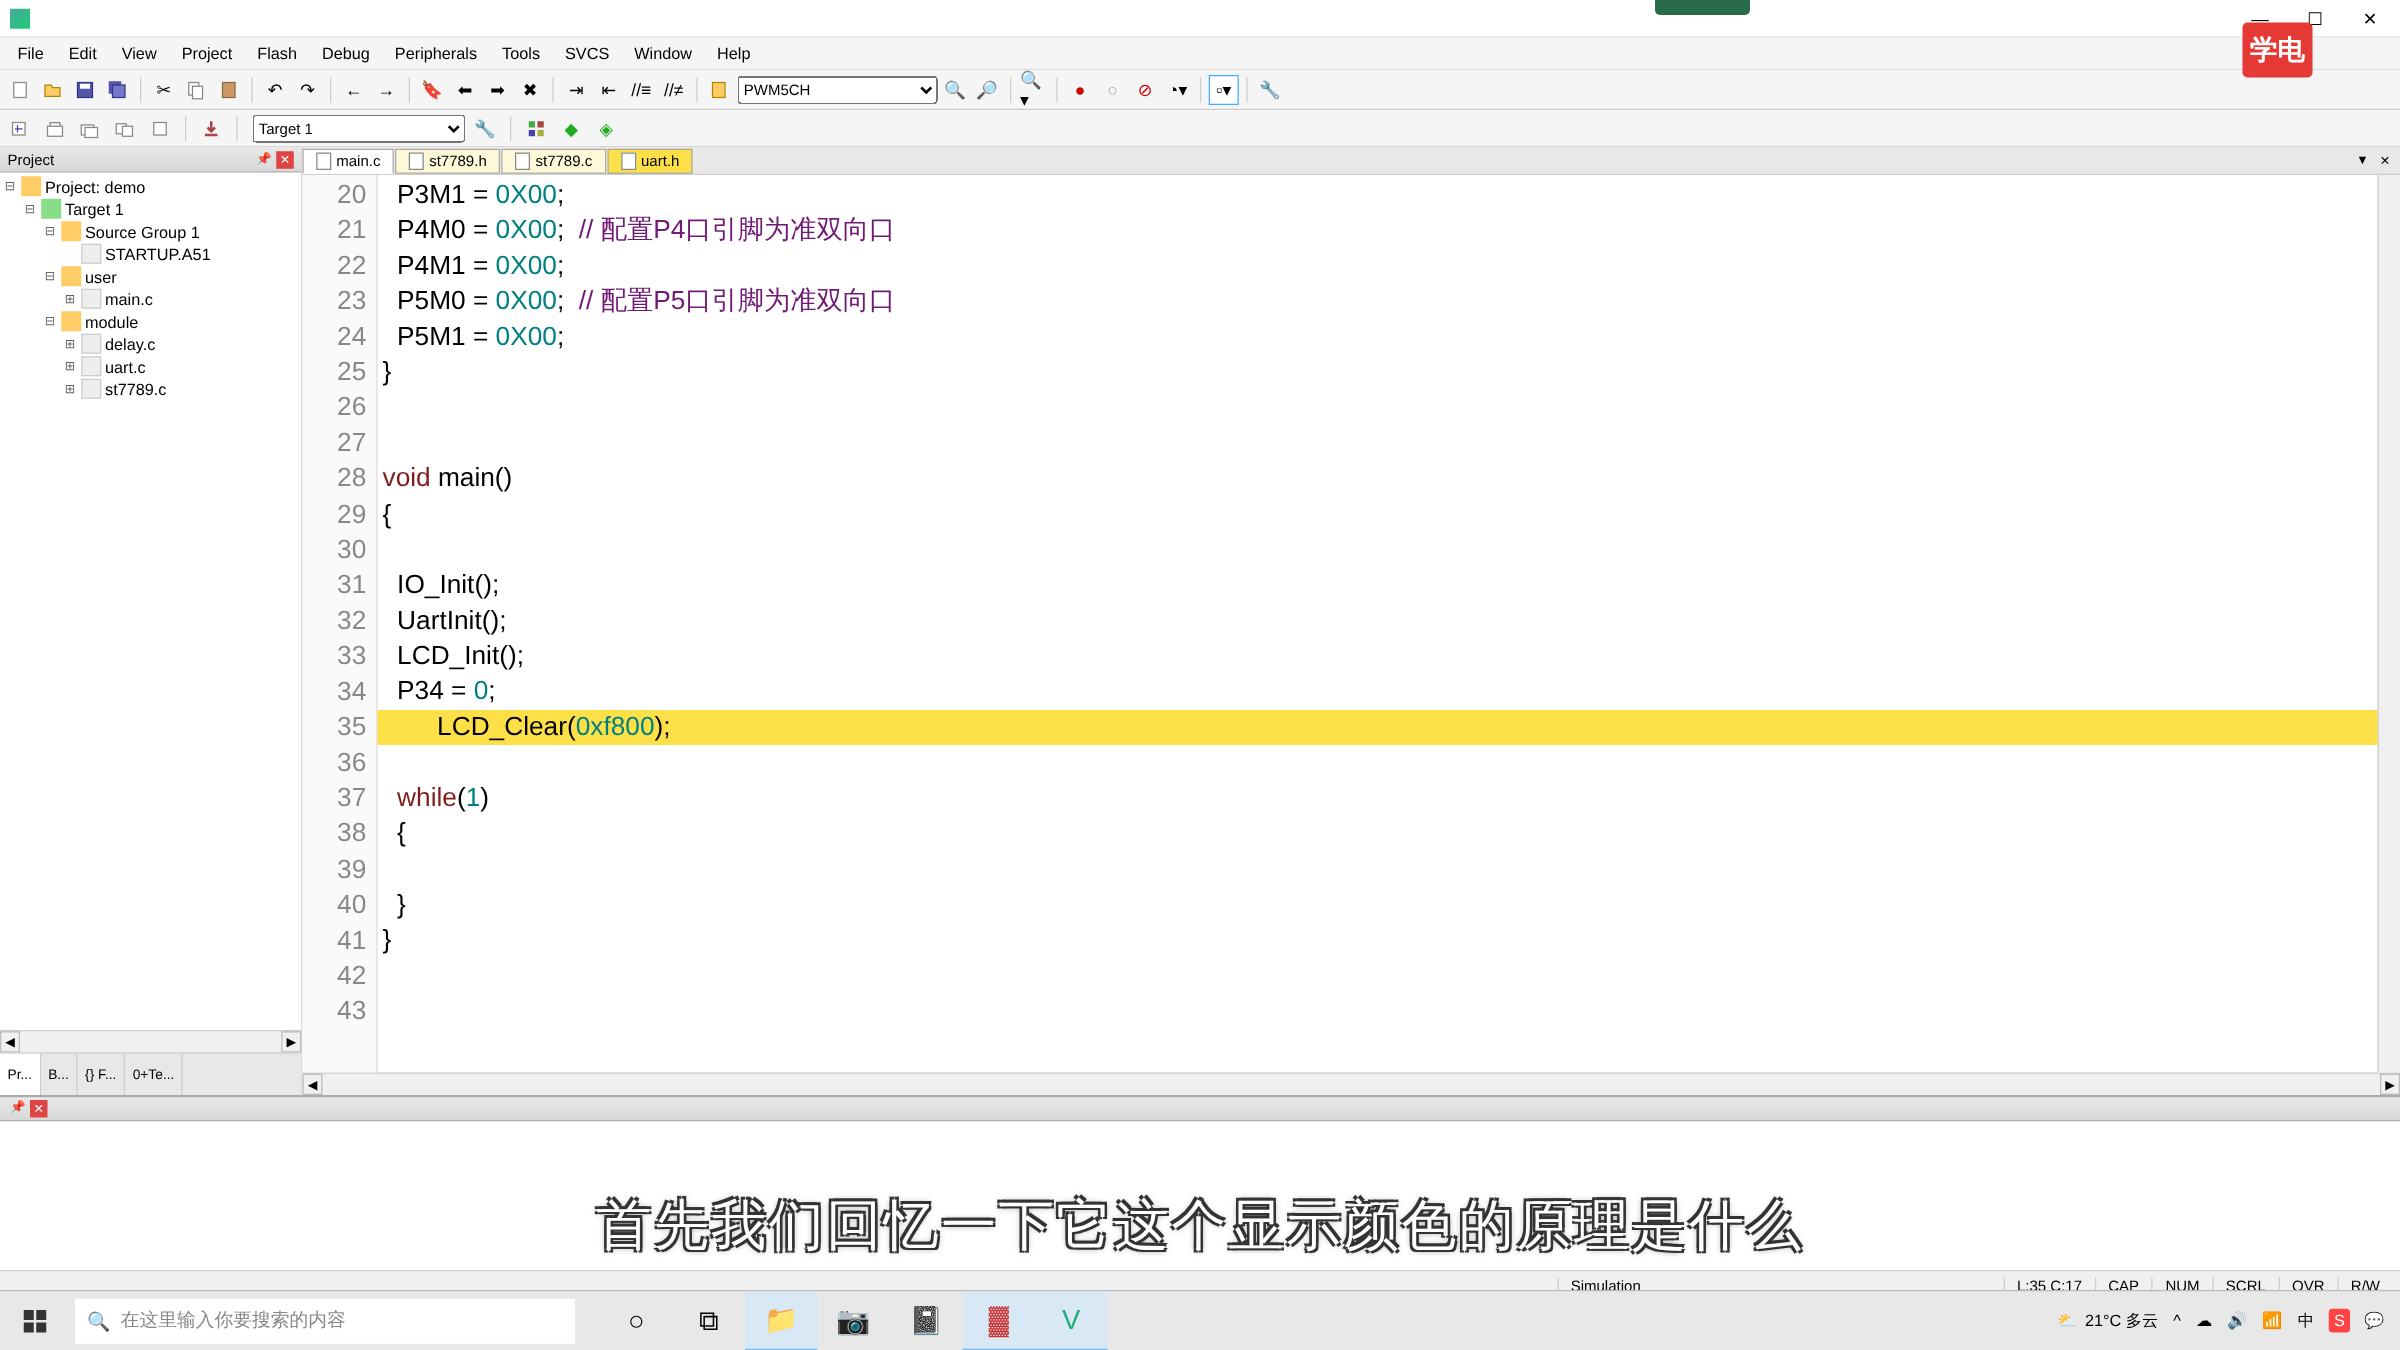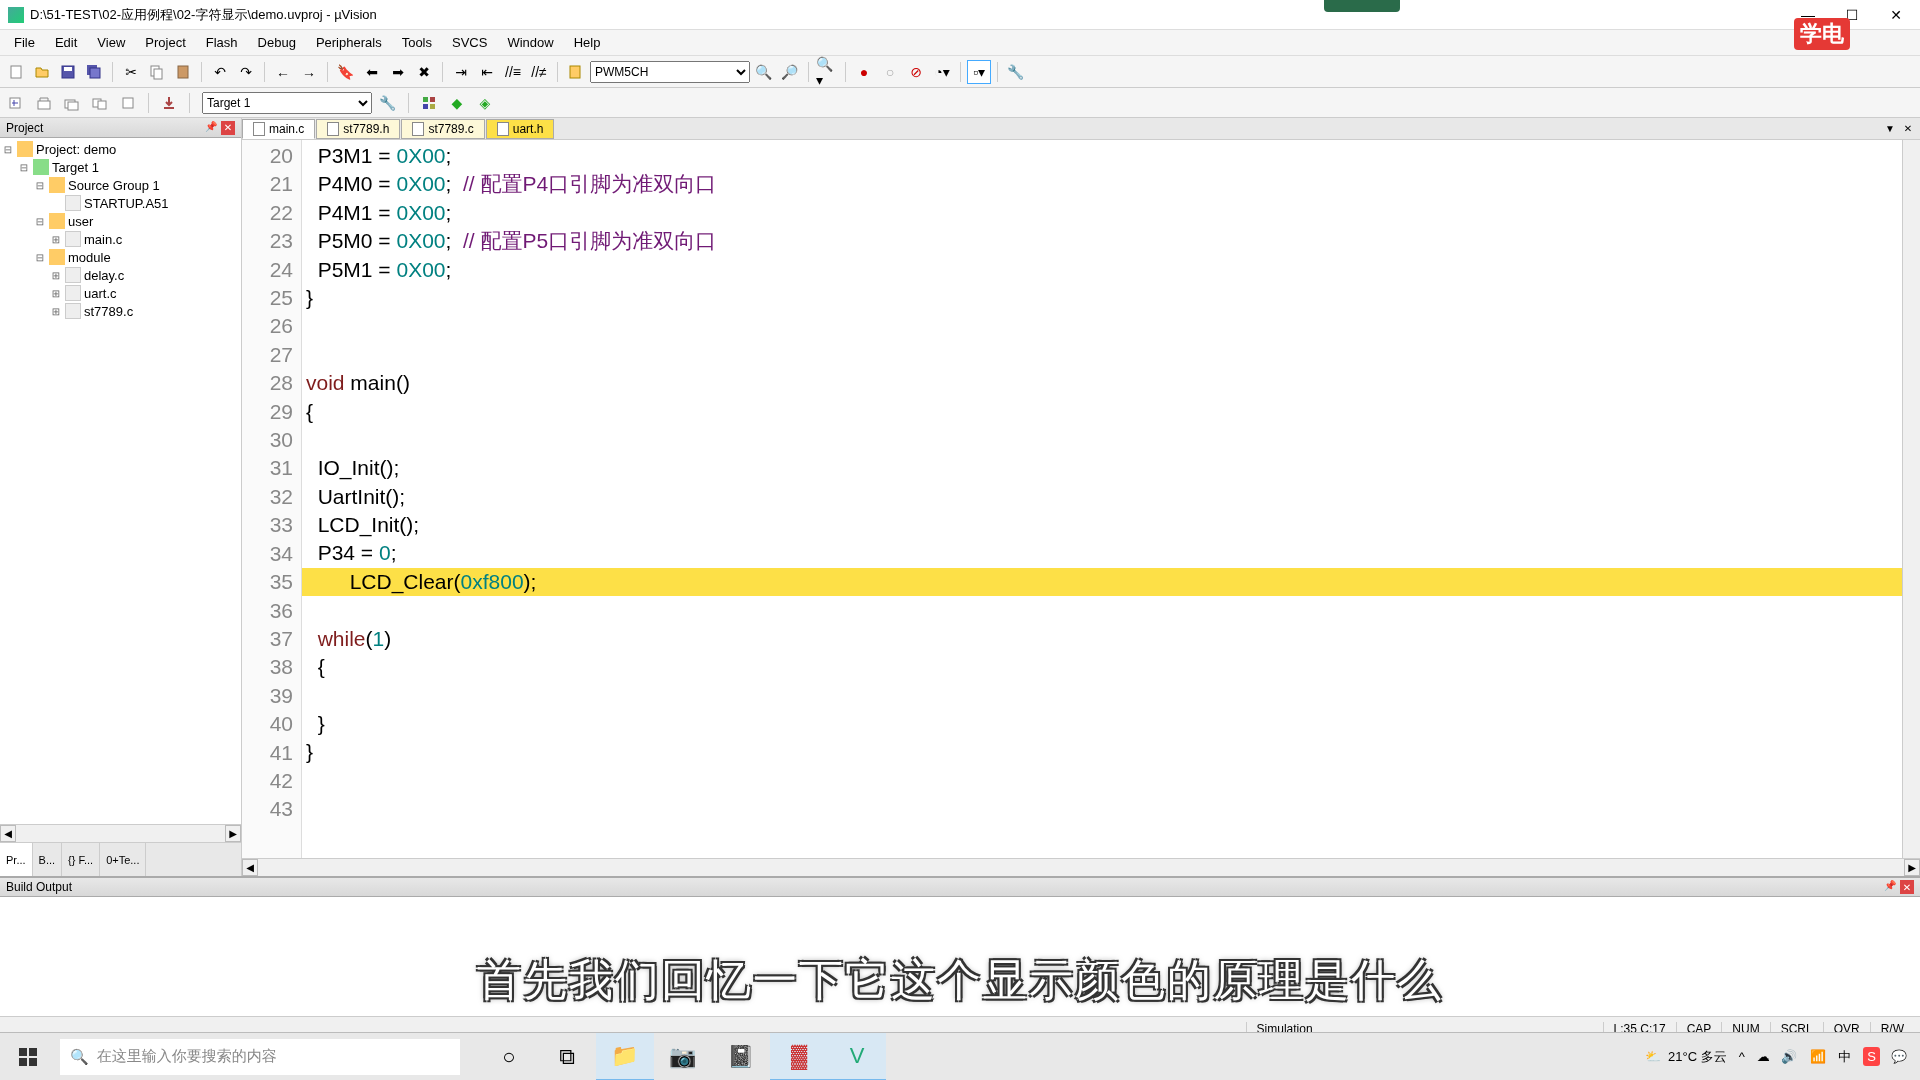--- a/index.html
+++ b/index.html
@@ -79,29 +79,28 @@
 .start-btn { width: 56px; height: 48px; display: flex; align-items: center; justify-content: center; font-size: 18px; }
 .search-box { width: 400px; height: 36px; background: #fff; display: flex; align-items: center; padding: 0 10px; font-size: 15px; color: #888; margin-left: 4px; }
 .search-icon { margin-right: 8px; }
 .task-icons { display: flex; gap: 0; margin-left: 20px; }
 .task-icon { width: 58px; height: 48px; display: flex; align-items: center; justify-content: center; font-size: 22px; }
 .task-icon.active { border-bottom: 2px solid #76b9ed; background: #d8e8f4; }
 .tray { margin-left: auto; display: flex; align-items: center; gap: 12px; padding-right: 12px; font-size: 13px; }
 .weather { display: flex; align-items: center; gap: 6px; }
 
 .overlay-subtitle { position: absolute; bottom: 70px; left: 0; right: 0; text-align: center; font-size: 44px; font-weight: 400; color: #fff; text-shadow: -2px -2px 0 #333, 2px -2px 0 #333, -2px 2px 0 #333, 2px 2px 0 #333, 0 0 6px rgba(0,0,0,0.6); font-family: "Microsoft YaHei", sans-serif; pointer-events: none; letter-spacing: 2px; }
-.overlay-logo { position: absolute; top: 18px; right: 70px; width: 56px; height: 32px; background: #e53935; color: #fff; display: flex; align-items: center; justify-content: center; font-size: 22px; font-weight: bold; border-radius: 4px; font-family: "Microsoft YaHei"; }
+.overlay-logo { position: absolute; top: 18px; right: 70px; width: 56px; height: 44px; background: #e53935; color: #fff; display: flex; align-items: center; justify-content: center; font-size: 22px; font-weight: bold; border-radius: 4px; font-family: "Microsoft YaHei"; }
 .overlay-chip { position: absolute; top: 0; right: 520px; width: 76px; height: 12px; background: #2a6b4a; border-radius: 0 0 4px 4px; }
 </style>
 </head>
 <body>
 
 <div class="titlebar">
   <div class="titlebar-icon"></div>
-  <div class="titlebar-text">D:\51-TEST\02-应用例程\02-字符显示\demo.uvproj - µVision</div>
   <div class="win-controls">
     <div class="win-btn">—</div>
     <div class="win-btn">☐</div>
     <div class="win-btn">✕</div>
   </div>
 </div>
 
 <div class="menubar" id="menubar">
     <div class="menu-item">File</div>
     <div class="menu-item">Edit</div>
@@ -370,21 +369,20 @@
     <div class="code-hscroll">
       <div class="scroll-arr">◀</div>
         <div class="scroll-track"></div>
         <div class="scroll-arr">▶</div>
     </div>
   </div>
 </div>
 
 <div class="build-output">
   <div class="build-header">
-    <span style="flex:1">Build Output</span>
     <span class="panel-header-btn">📌</span>
     <span class="panel-header-btn close-x">✕</span>
   </div>
   <div class="build-body"></div>
 </div>
 
 <div class="statusbar">
   <div class="status-fill"></div>
   <div class="status-seg">Simulation</div>
   <div class="status-seg" style="width:280px"></div>

